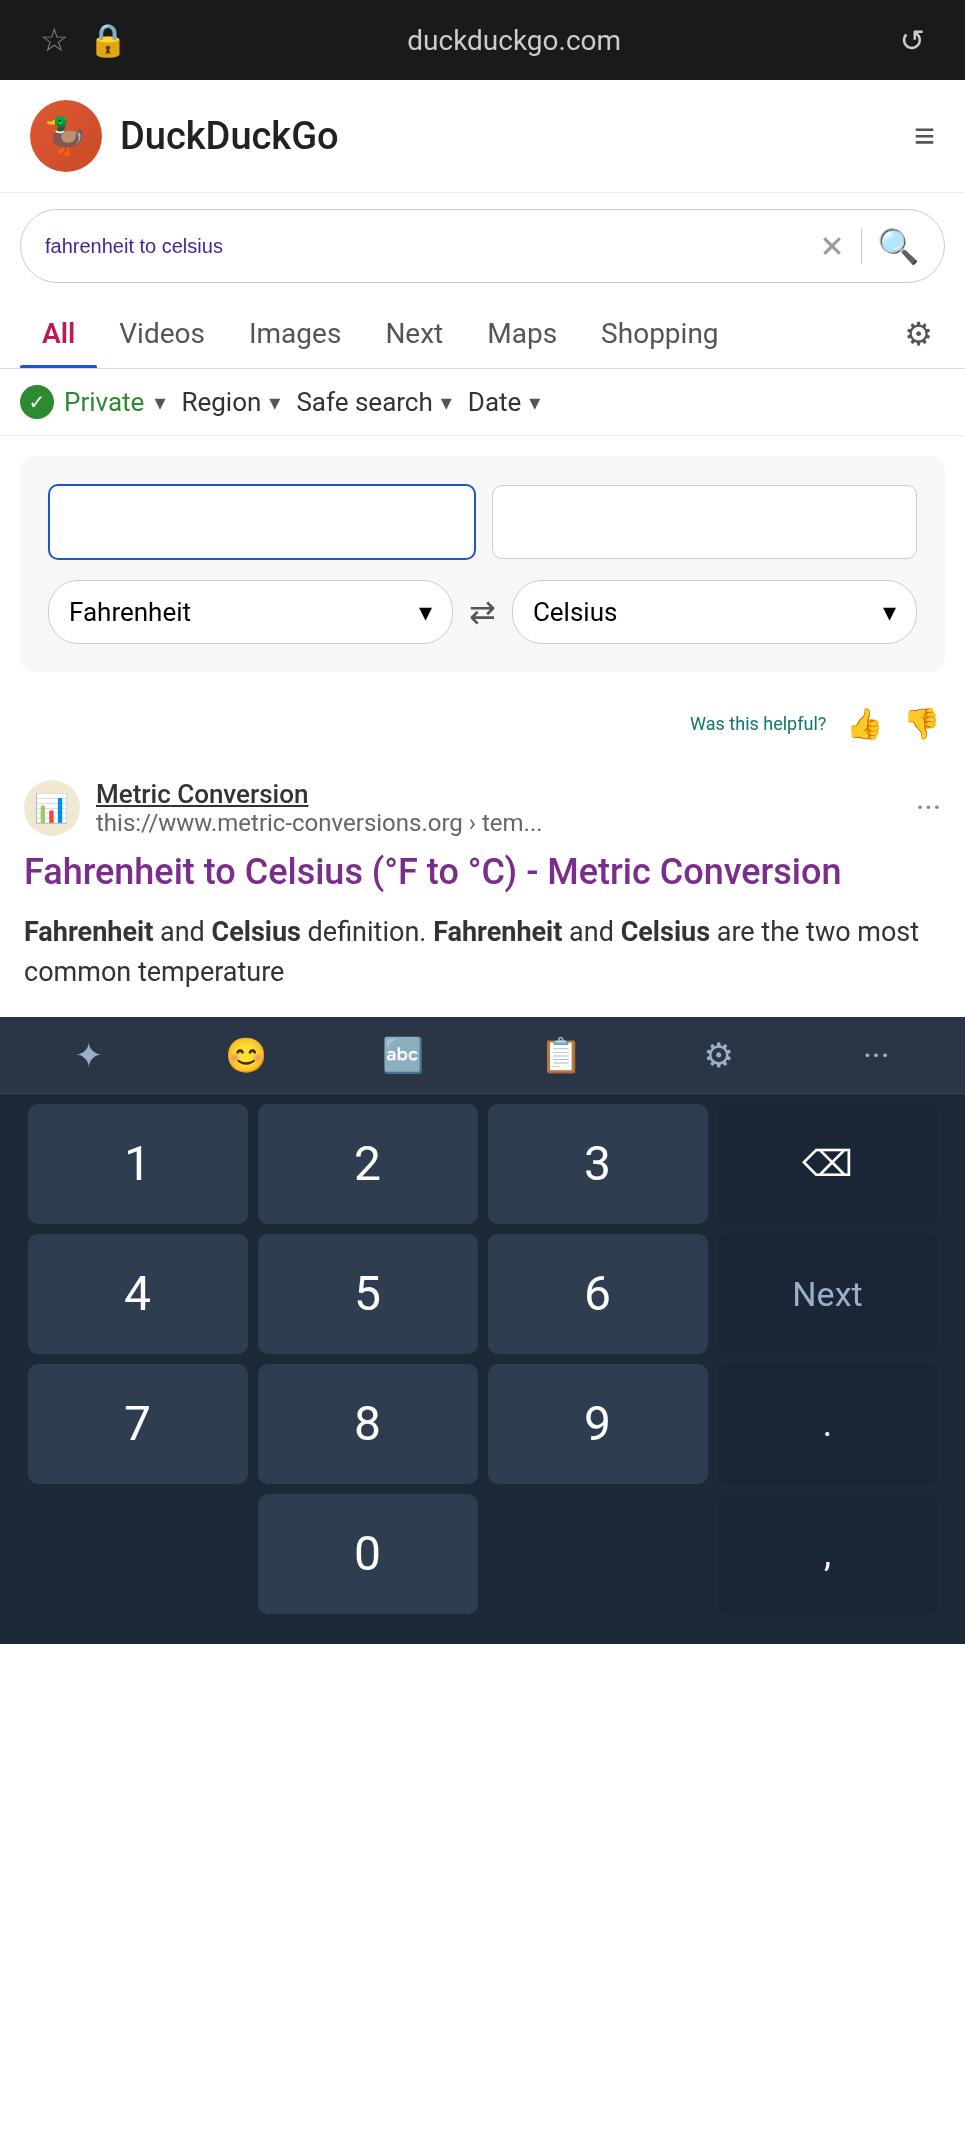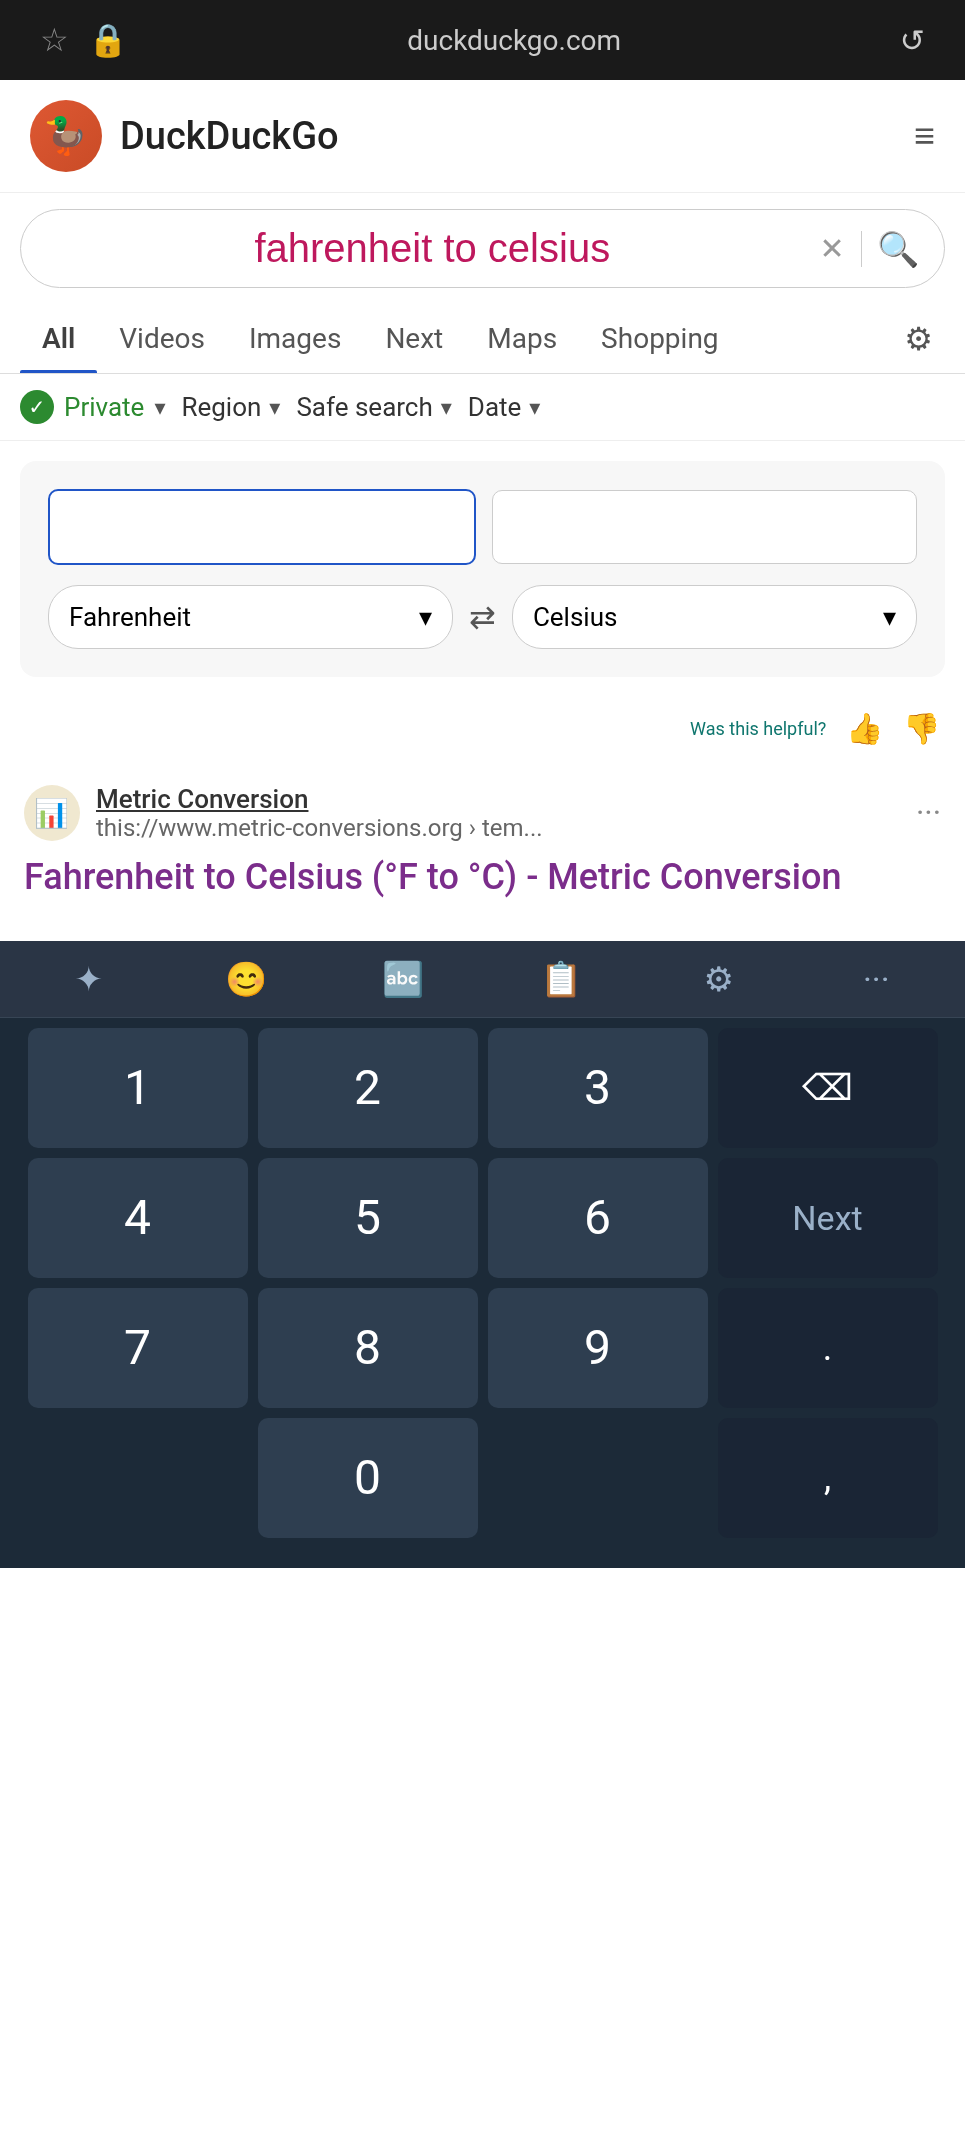--- a/index.html
+++ b/index.html
@@ -56,24 +56,23 @@
       align-items: center;
       border: 1.5px solid #ccc;
       border-radius: 50px;
       padding: 16px 24px;
       background: #fff;
     }
     .search-input {
       flex: 1;
       border: none;
       outline: none;
-      font-size: 40px;
-      color: #be185d;
+      font-size: 20px;
+      color: #4c1d95;
       background: transparent;
-      text-align: center;
     }
     .search-clear { color: #999; font-size: 30px; margin-right: 16px; cursor: pointer; }
     .search-divider { width: 1px; height: 36px; background: #ccc; margin-right: 16px; }
     .search-icon-btn { color: #777; font-size: 34px; cursor: pointer; }
 
     
     .nav-tabs {
       display: flex;
       align-items: center;
       padding: 0 20px;
@@ -83,21 +82,21 @@
     }
     .nav-tab {
       padding: 18px 22px;
       font-size: 28px;
       color: #555;
       cursor: pointer;
       white-space: nowrap;
       position: relative;
     }
     .nav-tab.active {
-      color: #404040;
+      color: #be185d;
       font-weight: 600;
     }
     .nav-tab.active::after {
       content: '';
       position: absolute;
       bottom: 0; left: 0; right: 0;
       height: 3px;
       background: #2055c7;
       border-radius: 2px 2px 0 0;
     }
@@ -393,20 +392,24 @@
     <div class="result-site">
       <div class="site-favicon">📊</div>
       <div class="site-info">
         <div class="site-name">Metric Conversion</div>
         <div class="site-url">this://www.metric-conversions.org › tem...</div>
       </div>
     </div>
     <span class="result-dots">···</span>
   </div>
   <div class="result-title">Fahrenheit to Celsius (°F to °C) - Metric Conversion</div>
+  <div class="result-snippet">
+    <strong>Fahrenheit</strong> and <strong>Celsius</strong> definition. <strong>Fahrenheit</strong> and
+    <strong>Celsius</strong> are the two most common temperature
+  </div>
 </div>
 
 <div class="keyboard-overlay">
   <div class="keyboard-toolbar">
     <span class="kb-tool-icon">✦</span>
     <span class="kb-tool-icon">😊</span>
     <span class="kb-tool-icon">🔤</span>
     <span class="kb-tool-icon">📋</span>
     <span class="kb-tool-icon">⚙</span>
     <span class="kb-tool-icon">···</span>

